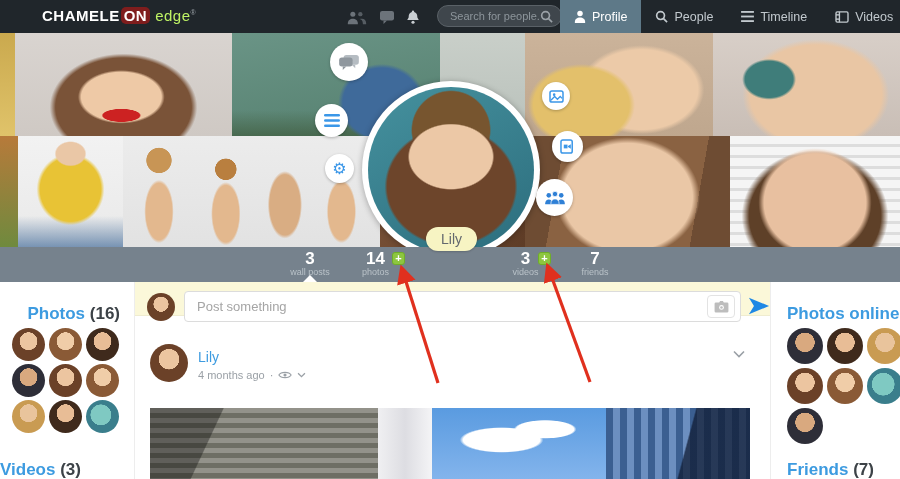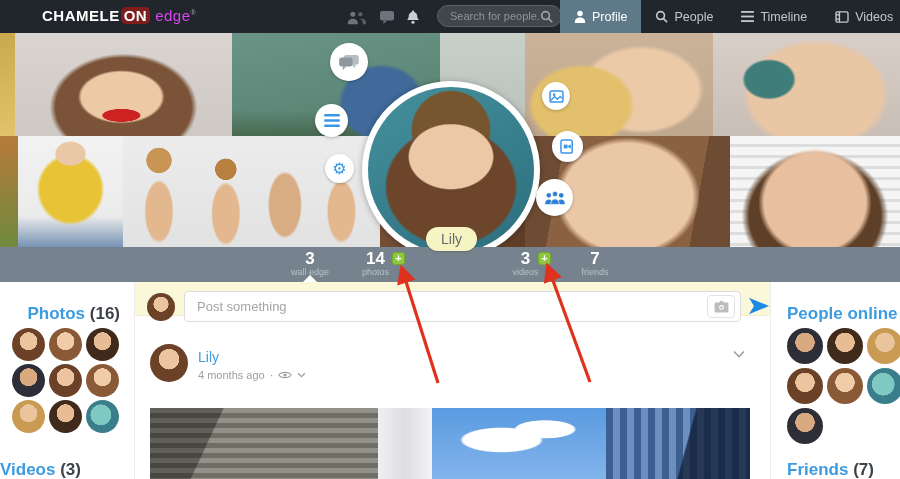--- a/index.html
+++ b/index.html
@@ -5,21 +5,21 @@
   * { margin:0; padding:0; box-sizing:border-box; }
   html,body { width:900px; height:479px; overflow:hidden; }
   body { font-family:"Liberation Sans", sans-serif; background:#fff; }
   #app { position:relative; width:900px; height:479px; overflow:hidden; background:#fff; }
 
   
   .navbar { position:absolute; left:0; top:0; width:900px; height:33px; background:#20262b; z-index:40; }
   .logo { position:absolute; left:14px; top:7px; font-size:15px; letter-spacing:.5px; white-space:nowrap; }
   .logo .p1 { color:#fff; font-weight:bold;margin-left:28px; }
   .logo .p2 { color:#fff; font-weight:bold; background:#7f1d1d; border-radius:5px; padding:0 3px; margin-left:1px; }
-  .logo .p3 { color:#d946ef; font-weight:300; margin-left:5px; }
+  .logo .p3 { color:#bef264; font-weight:300; margin-left:5px; }
   .logo .reg { color:#9aa1a7; font-size:7px; vertical-align:super; }
   .nav-ico { position:absolute; top:8px; width:22px; height:18px; display:flex; align-items:center; justify-content:center; cursor:pointer; }
   .searchpill { position:absolute; left:437px; top:5px; width:125px; height:22px; background:#3f464c; border:1px solid #5a6167; border-radius:12px; display:flex; align-items:center; padding:0 8px 0 12px; }
   .searchpill input { flex:1; background:transparent; border:none; outline:none; color:#cfd4d8; font-size:11px; width:85px; }
   .searchpill input::placeholder { color:#8d959b; }
   .tabs { position:absolute; left:560px; top:0; height:33px; display:flex; }
   .tab { height:33px; display:flex; align-items:center; gap:6px; padding:0 14px; color:#c2c9ce; font-size:12.5px; cursor:pointer; white-space:nowrap; }
   .tab.active { background:#5e7988; color:#fff;justify-content:center; }
 
   
@@ -263,21 +263,21 @@
     <div class="profile-photo">
       <div class="portrait"></div>
     </div>
   </div>
 
   <div class="name-badge">Lily</div>
 
   <div class="statsbar">
     <div class="stat" style="left:280px;width:60px;">
       <div class="num">3</div>
-      <div class="lbl">wall edge</div>
+      <div class="lbl">wall posts</div>
     </div>
     <div class="stat" style="left:348px;width:55px;">
       <div class="num">14</div>
       <div class="lbl">photos</div>
     </div>
     <div class="plus-btn" style="left:392px;">+</div>
     <div class="stat" style="left:498px;width:55px;">
       <div class="num">3</div>
       <div class="lbl">videos</div>
     </div>
@@ -346,21 +346,21 @@
   </div>
 
   <div class="post-photo">
     <div class="seg seg-b1"></div>
     <div class="seg seg-b2"></div>
     <div class="seg seg-sky"></div>
     <div class="seg seg-glass"></div>
   </div>
 
   <div class="sidebar-right">
-    <div class="side-head" style="position:absolute;left:16px;top:22px;"><span class="t">People online</span> <span class="c">(7)</span></div>
+    <div class="side-head" style="position:absolute;left:16px;top:22px;"><span class="t">Photos online</span> <span class="c">(7)</span></div>
     <div class="av av5" style="left:16px;top:46px;width:36px;height:36px;"></div>
     <div class="av av2" style="left:56px;top:46px;width:36px;height:36px;"></div>
     <div class="av av4" style="left:96px;top:46px;width:36px;height:36px;"></div>
     <div class="av av1" style="left:16px;top:86px;width:36px;height:36px;"></div>
     <div class="av av3" style="left:56px;top:86px;width:36px;height:36px;"></div>
     <div class="av av6" style="left:96px;top:86px;width:36px;height:36px;"></div>
     <div class="av av5" style="left:16px;top:126px;width:36px;height:36px;"></div>
     <div class="side-head" style="position:absolute;left:16px;top:178px;"><span class="t">Friends</span> <span class="c">(7)</span></div>
   </div>
 

